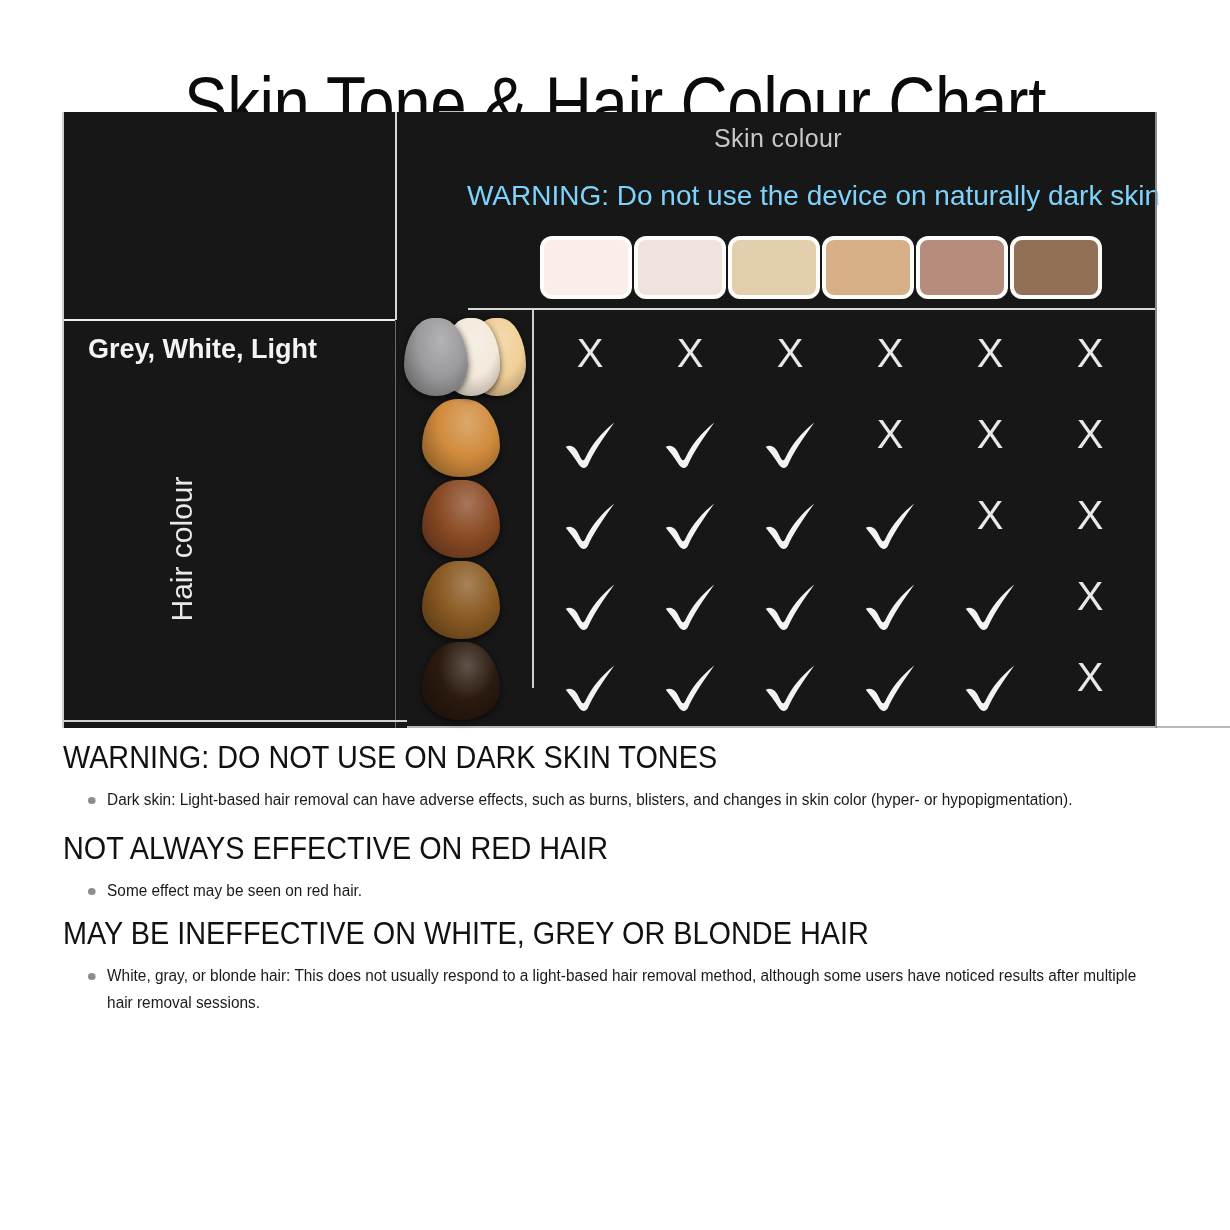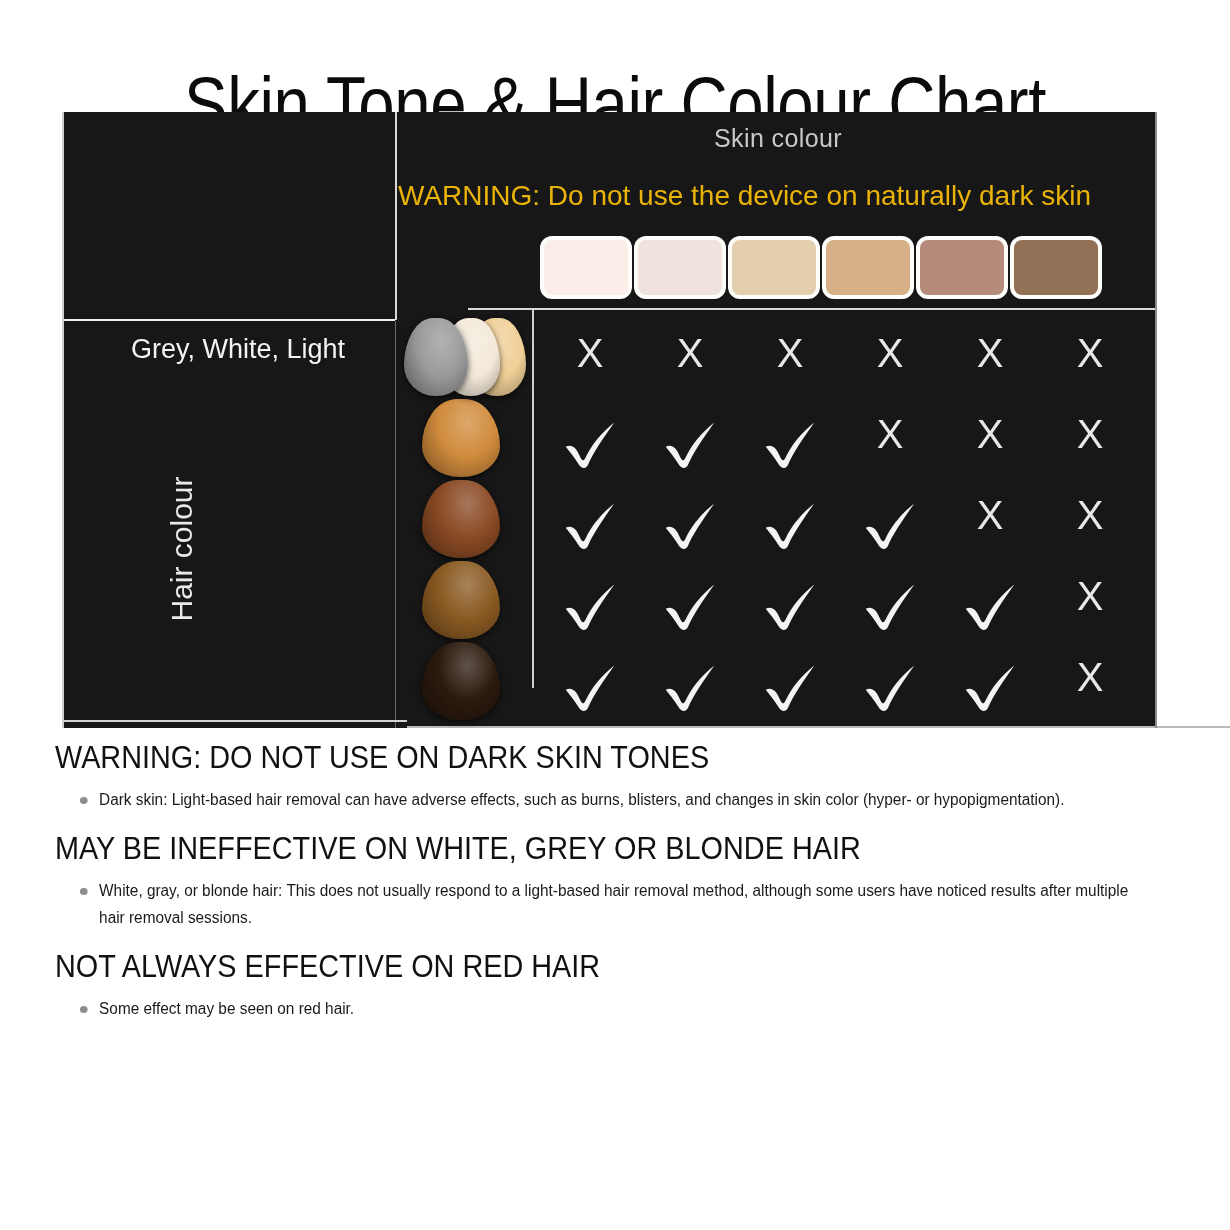--- a/index.html
+++ b/index.html
@@ -117,23 +117,23 @@
     font-size: 25px;
     color: #c9c9c9;
     font-weight: 400;
     letter-spacing: 0.4px;
   }
   #skin-warning-text {
     position: absolute;
     left: 336px;
     top: 68px;
     width: 762px;
-    text-align: left;
+    text-align: right;
     font-size: 28px;
-    color: #eab308;
+    color: #7dd3fc;
     font-weight: 400;
     white-space: nowrap;
     overflow: hidden;
   }
 
   
   #skin-swatch-row {
     position: absolute;
     left: 478px;
     top: 124px;
@@ -147,24 +147,23 @@
     border: 4px solid #fdfdfa;
     box-sizing: border-box;
   }
 
   
   #grey-white-light-label {
     position: absolute;
     left: 26px;
     top: 222px;
     width: 300px;
-    text-align: center;
     font-size: 27px;
     color: #f4f4f4;
-    font-weight: 400;
+    font-weight: 700;
   }
   #hair-colour-label {
     position: absolute;
     left: -30px;
     top: 420px;
     width: 300px;
     text-align: center;
     font-size: 30px;
     color: #e9e9e9;
     font-weight: 400;
@@ -226,21 +225,21 @@
   .mark-check {
     display: block;
     width: 56px;
     height: 56px;
     margin: 0 auto;
   }
 
   
   #notes {
     position: absolute;
-    left: 0;
+    left: 8px;
     top: 740px;
     width: 1174px;
   }
   .note-heading {
     font-family: "Liberation Sans", sans-serif;
     font-size: 31px;
     line-height: 36px;
     color: #111111;
     font-weight: 400;
     margin: 0 0 0 55px;
@@ -459,21 +458,21 @@
         </div>
       </div>
     </div>
 </div>
 
 <div id="notes">
     <div class="sect">
       <div class="note-heading">WARNING: DO NOT USE ON DARK SKIN TONES</div>
       <div class="note-bullet">Dark skin: Light-based hair removal can have adverse effects, such as burns, blisters, and changes in skin color (hyper- or hypopigmentation).</div>
     </div>
+    <div class="sect tight">
+      <div class="note-heading">NOT ALWAYS EFFECTIVE ON RED HAIR</div>
+      <div class="note-bullet">Some effect may be seen on red hair.</div>
+    </div>
     <div class="sect">
       <div class="note-heading">MAY BE INEFFECTIVE ON WHITE, GREY OR BLONDE HAIR</div>
       <div class="note-bullet">White, gray, or blonde hair: This does not usually respond to a light-based hair removal method, although some users have noticed results after multiple hair removal sessions.</div>
     </div>
-    <div class="sect tight">
-      <div class="note-heading">NOT ALWAYS EFFECTIVE ON RED HAIR</div>
-      <div class="note-bullet">Some effect may be seen on red hair.</div>
-    </div>
   </div>
 
 </body></html>

